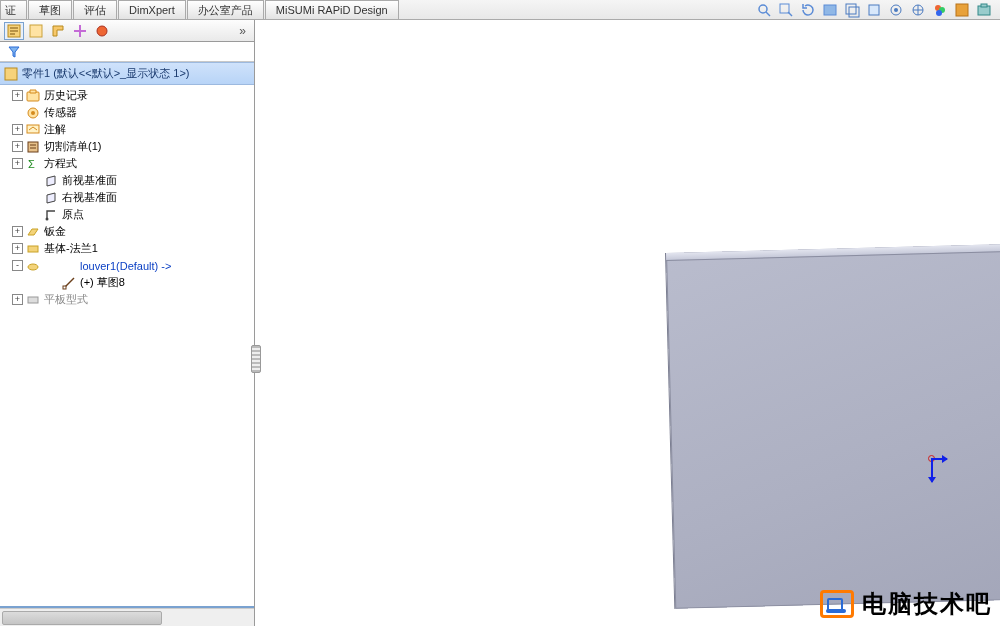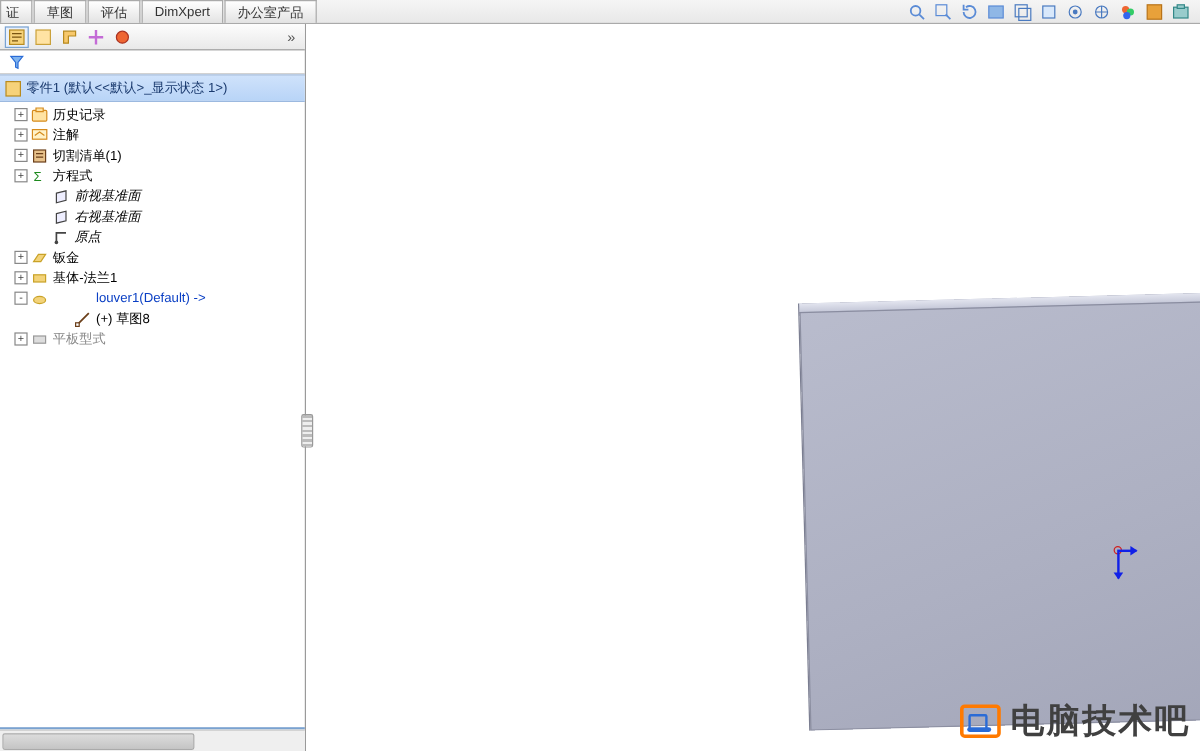--- a/index.html
+++ b/index.html
@@ -25,21 +25,21 @@
 
 .filter-row { height: 20px; display: flex; align-items: center; padding-left: 8px; border-bottom: 1px solid #c8c8c8; }
 .filter-row svg { width: 12px; height: 12px; }
 
 .tree-header { background: linear-gradient(#cfe2fb,#b8d4f7); border-top: 1px solid #9cb9df; border-bottom: 1px solid #9cb9df; padding: 3px 4px; display: flex; align-items: flex-end; gap: 4px; color: #1a3a6e; }
 .tree-header svg { width: 14px; height: 14px; }
 
 .tree { flex: 1; overflow: auto; padding: 2px 0 0 2px; color: #000; }
 .node { display: flex; align-items: center; height: 17px; padding-left: 6px; white-space: nowrap; }
 .node.lvl1 { padding-left: 10px; }
-.node.lvl2 { padding-left: 28px; font-style: italic; }
+.node.lvl2 { padding-left: 28px; }
 .node.lvl3 { padding-left: 46px; }
 .exp { width: 11px; height: 11px; border: 1px solid #888; display: inline-flex; align-items: center; justify-content: center; font-size: 9px; line-height: 1; color: #444; margin-right: 2px; background: #fff; }
 .exp.spacer { border: none; background: transparent; }
 .ic { width: 16px; height: 16px; display: inline-flex; align-items: center; justify-content: center; margin-right: 3px; }
 .ic svg { width: 14px; height: 14px; }
 .node .lbl { }
 .node.blue .lbl { color: #0a3fc4; padding-left: 36px; }
 .node.grey .lbl { color: #888; }
 
 .tree-sep { height: 2px; background: #7aa2d0; margin-top: 2px; }
@@ -59,40 +59,43 @@
 .triad .x:after { content: ""; position: absolute; right: -1px; top: -3px; border-left: 6px solid #1020e8; border-top: 4px solid transparent; border-bottom: 4px solid transparent; }
 .triad .y { position: absolute; left: 8px; top: 8px; width: 2px; height: 22px; background: #1020e8; }
 .triad .y:after { content: ""; position: absolute; left: -3px; bottom: -1px; border-top: 6px solid #1020e8; border-left: 4px solid transparent; border-right: 4px solid transparent; }
 .triad .o { position: absolute; left: 5px; top: 3px; width: 7px; height: 7px; border: 1px solid #d02020; border-radius: 50%; }
 
 
 .watermark { position: absolute; right: 8px; bottom: 6px; display: flex; align-items: center; gap: 8px; }
 .wm-logo { width: 34px; height: 28px; border: 3px solid #ff7a00; border-radius: 4px; position: relative; }
 .wm-logo:before { content: ""; position: absolute; left: 4px; top: 5px; width: 12px; height: 10px; border: 2px solid #2a6bd6; border-radius: 2px; }
 .wm-logo:after { content: ""; position: absolute; left: 3px; bottom: 2px; width: 20px; height: 4px; background: #2a6bd6; border-radius: 2px; }
-.wm-text { font-size: 28px; font-weight: 700; color: #404040; letter-spacing: 2px; font-family: Liberation Serif, serif; }
+.wm-text { font-size: 24px; font-weight: 700; color: #000000; letter-spacing: 2px; font-family: Liberation Serif, serif; }
 </style>
 </head>
 <body>
 
 <div class="tabs-bar">
   <div class="tab left-cut">
       <span class="lbl">证</span>
     </div>
   <div class="tab">
       <span class="lbl">草图</span>
     </div>
   <div class="tab">
       <span class="lbl">评估</span>
     </div>
   <div class="tab">
       <span class="lbl">DimXpert</span>
     </div>
   <div class="tab">
       <span class="lbl">办公室产品</span>
+    </div>
+  <div class="tab">
+      <span class="lbl">MiSUMi RAPiD Design</span>
     </div>
   <div class="tabs-spacer"></div>
   <div class="view-toolbar">
     <span class="tb-icon">
         <svg viewBox="0 0 16 16">
           <circle cx="7" cy="7" r="4" fill="none" stroke="#5a8bd6" stroke-width="1.5"></circle>
           <line x1="10" y1="10" x2="14" y2="14" stroke="#5a8bd6" stroke-width="1.5"></line>
         </svg>
       </span>
     <span class="tb-icon">
@@ -205,20 +208,30 @@
     <div class="tree" id="tree">
         <div class="node lvl1">
           <span class="exp">+</span>
           <span class="ic">
             <svg viewBox="0 0 14 14">
               <rect x="1" y="3" width="12" height="9" rx="1" fill="#ffe3a3" stroke="#d58b1e"></rect>
               <path d="M4 1h6v3H4z" fill="#ffe3a3" stroke="#d58b1e"></path>
             </svg>
           </span>
           <span class="lbl">历史记录</span>
+        </div>
+        <div class="node lvl1">
+          <span class="exp spacer"></span>
+          <span class="ic">
+            <svg viewBox="0 0 14 14">
+              <circle cx="7" cy="7" r="5" fill="#ffe3a3" stroke="#d58b1e"></circle>
+              <circle cx="7" cy="7" r="2" fill="#d58b1e"></circle>
+            </svg>
+          </span>
+          <span class="lbl">传感器</span>
         </div>
         <div class="node lvl1">
           <span class="exp">+</span>
           <span class="ic">
             <svg viewBox="0 0 14 14">
               <rect x="1" y="2" width="12" height="8" fill="#fff2c7" stroke="#d58b1e"></rect>
               <path d="M3 7l4-3 4 3" fill="none" stroke="#d58b1e"></path>
             </svg>
           </span>
           <span class="lbl">注解</span>

